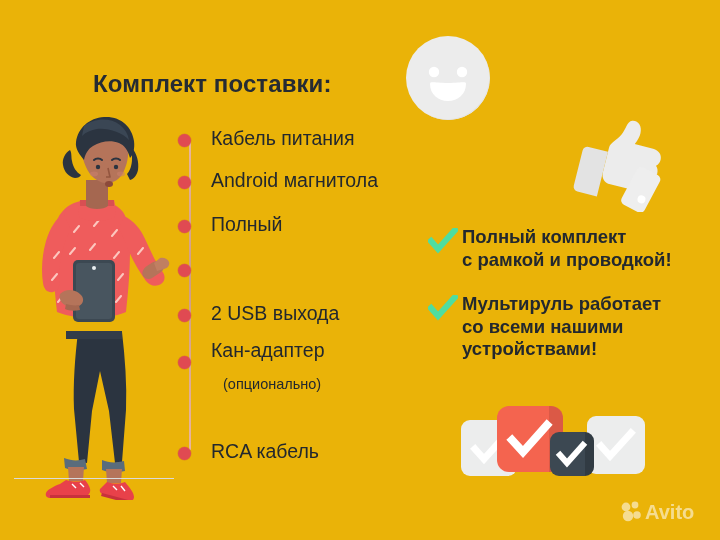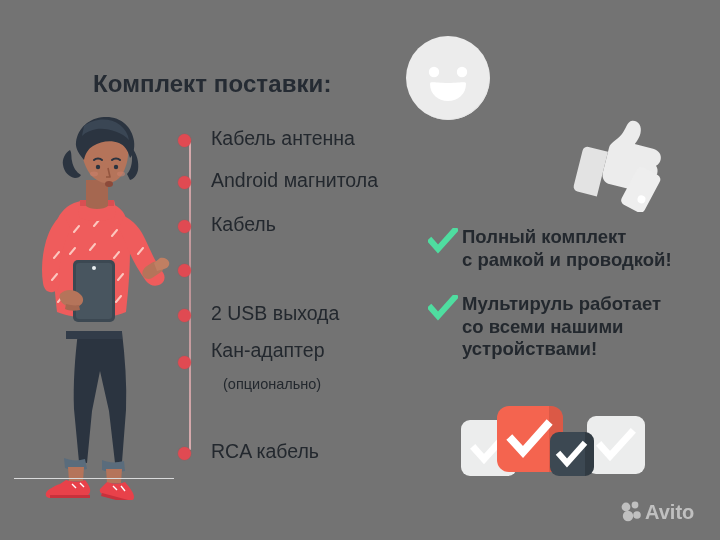--- a/index.html
+++ b/index.html
@@ -3,21 +3,21 @@
 <meta charset="utf-8">
 <style>
   html,body{margin:0;padding:0;}
   body{
     width:720px;height:540px;
     background:#ffffff;
     font-family:"Liberation Sans","DejaVu Sans",sans-serif;
     overflow:hidden;
     position:relative;
   }
-  .stage{position:absolute;inset:0;width:720px;height:540px;overflow:hidden;background:#737373;}
+  .stage{position:absolute;inset:0;width:720px;height:540px;overflow:hidden;background:#eab308;}
 
   
   .deco{position:absolute;pointer-events:none;}
   #smiley{left:402px;top:32px;width:92px;height:92px;}
   #thumb{left:572px;top:112px;width:104px;height:100px;}
 
   
   .heading{
     position:absolute;left:93px;top:70px;
     font-size:24px;font-weight:700;color:#252b33;
@@ -151,31 +151,31 @@
   </svg>
   <div class="ground"></div>
 
   <div class="heading">Комплект поставки:</div>
 
   <div class="timeline">
     <div class="tl-line"></div>
 
     <div class="tl-item" style="top:0px">
       <span class="dot"></span>
-      <span class="tl-text">Кабель антенна</span>
+      <span class="tl-text">Кабель питания</span>
     </div>
 
     <div class="tl-item" style="top:42px">
       <span class="dot"></span>
       <span class="tl-text">Android магнитола</span>
     </div>
 
     <div class="tl-item" style="top:86px">
       <span class="dot"></span>
-      <span class="tl-text">Кабель</span>
+      <span class="tl-text">Полный</span>
     </div>
 
     <div class="tl-item" style="top:130px">
       <span class="dot"></span>
     </div>
 
     <div class="tl-item" style="top:175px">
       <span class="dot"></span>
       <span class="tl-text">2 USB выхода</span>
     </div>

